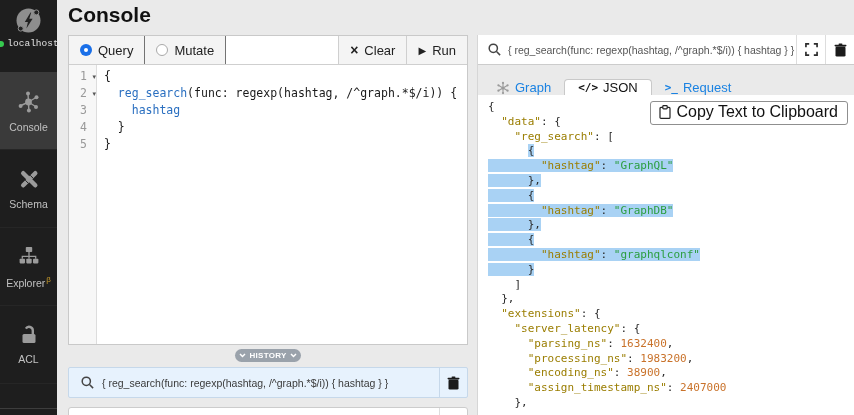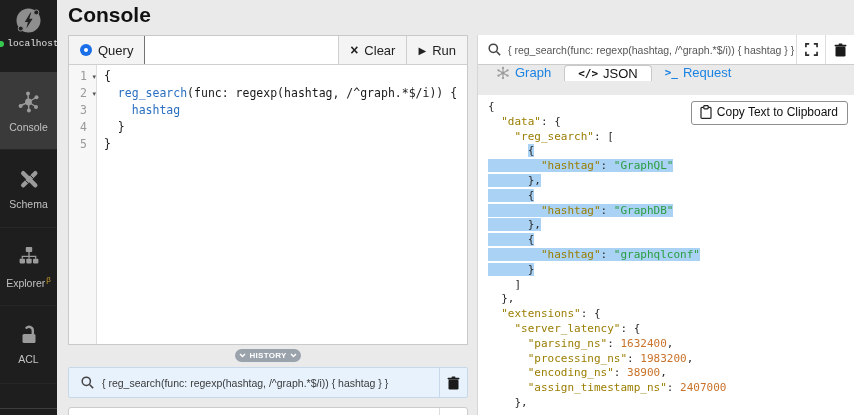--- a/index.html
+++ b/index.html
@@ -45,31 +45,31 @@
   .hq-icon { margin:0 8px 0 12px; display:flex; }
   .hq-text { flex:1; font-size:10.5px; color:#3a3a3a; white-space:nowrap; overflow:hidden; }
   .hq-del { width:28px; align-self:stretch; border-left:1px solid #c6d8ea; display:flex; align-items:center; justify-content:center; cursor:pointer; }
   .history-row.plain .hq-del { border-left:1px solid #ddd; }
   
   .results { position:absolute; left:477px; top:35px; right:0; bottom:0; border-left:1px solid #d6d6d6; }
   .rq-bar { height:30px; background:#fff; border-bottom:1px solid #ccc; display:flex; align-items:center; }
   .rq-icon { margin:0 7px 0 10px; display:flex; }
   .rq-text { flex:1; font-size:10.5px; color:#555; white-space:nowrap; overflow:hidden; }
   .rq-btn { width:29px; height:100%; border-left:1px solid #ddd; display:flex; align-items:center; justify-content:center; cursor:pointer; }
-  .rtabs { height:30px; display:flex; align-items:flex-start; padding-left:5px; font-size:13px; }
+  .rtabs { height:30px; display:flex; align-items:flex-end; padding-left:5px; font-size:13px; }
   .rtab { display:flex; align-items:center; gap:5px; padding:0 13px; color:var(--accent-blue,#1a82e2); cursor:pointer; }
   .rtab.active { background:#fff; border:1px solid #c9c9c9; border-bottom:none; border-radius:4px 4px 0 0; color:#111; }
   .mono-ic { font-family:"DejaVu Sans Mono", monospace; font-weight:700; font-size:11px; }
   .rcontent { position:absolute; left:0; top:60px; right:0; bottom:0; background:#fff; overflow:hidden; font-family:"DejaVu Sans Mono", monospace; font-size:11px; line-height:14.8px; padding:5px 0 0 10px; color:#2b2b2b; cursor:text; }
   .jline { white-space:pre; }
   .jline .h { background:var(--selection-blue,#a9d2f4); }
   .tok-key { color:var(--json-key,#9a7d00); }
   .tok-str { color:var(--json-string,#2b9e3f); }
   .tok-num { color:var(--json-number,#c9722a); }
-  .copy-btn { position:absolute; top:6px; right:6px; background:#fff; border:1px solid #8f8f8f; border-radius:3px; padding:3px 9px 4px 8px; font-family:"Liberation Sans", sans-serif; font-size:12px; color:#111; display:flex; align-items:center; gap:5px; cursor:pointer; }
+  .copy-btn { position:absolute; top:6px; right:6px; background:#fff; border:1px solid #8f8f8f; border-radius:3px; padding:3px 9px 4px 8px; font-family:"Liberation Sans", sans-serif; font-size:16px; color:#111; display:flex; align-items:center; gap:5px; cursor:pointer; }
 </style>
 </head>
 <body>
 
 <div class="app">
 
   <div class="sidebar">
     <div class="logo-block">
       <span style="display:flex;">
           <svg width="27" height="27" viewBox="0 0 27 27">
@@ -150,20 +150,24 @@
   </div>
 
   <div class="page-title">Console</div>
 
   <div class="editor-card">
     <div class="toolbar">
       <span style="display:flex;">
           <div class="tseg">
             <span class="radio on"></span>
             <span>Query</span>
+          </div>
+          <div class="tseg">
+            <span class="radio"></span>
+            <span>Mutate</span>
           </div>
         </span>
       <div class="tfill"></div>
       <div class="tseg end">
         <span class="x-glyph">×</span>
         <span>Clear</span>
       </div>
       <div class="tseg end">
         <span class="run-glyph">▶</span>
         <span>Run</span>

